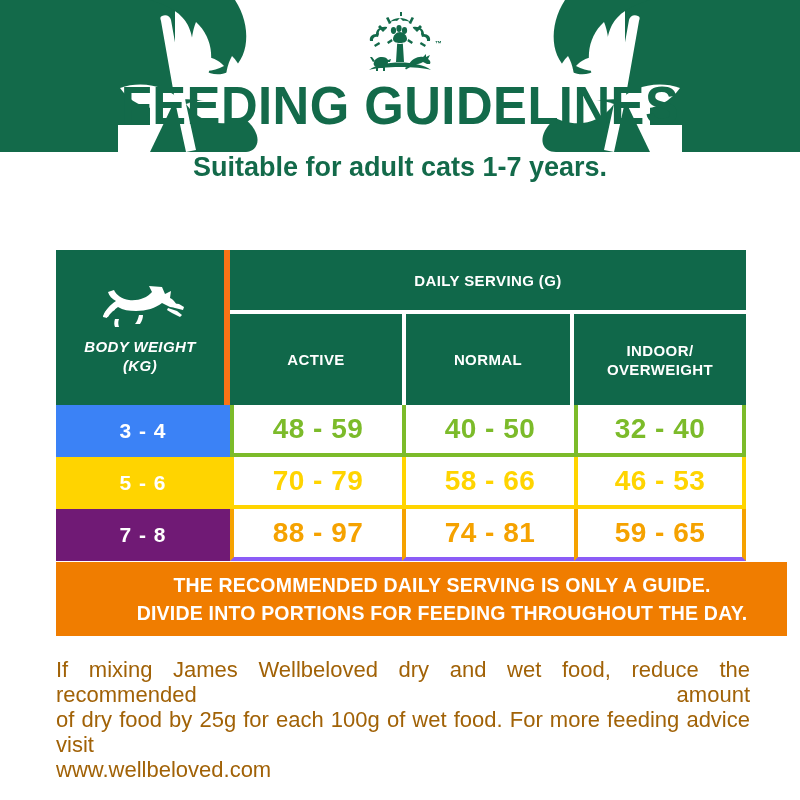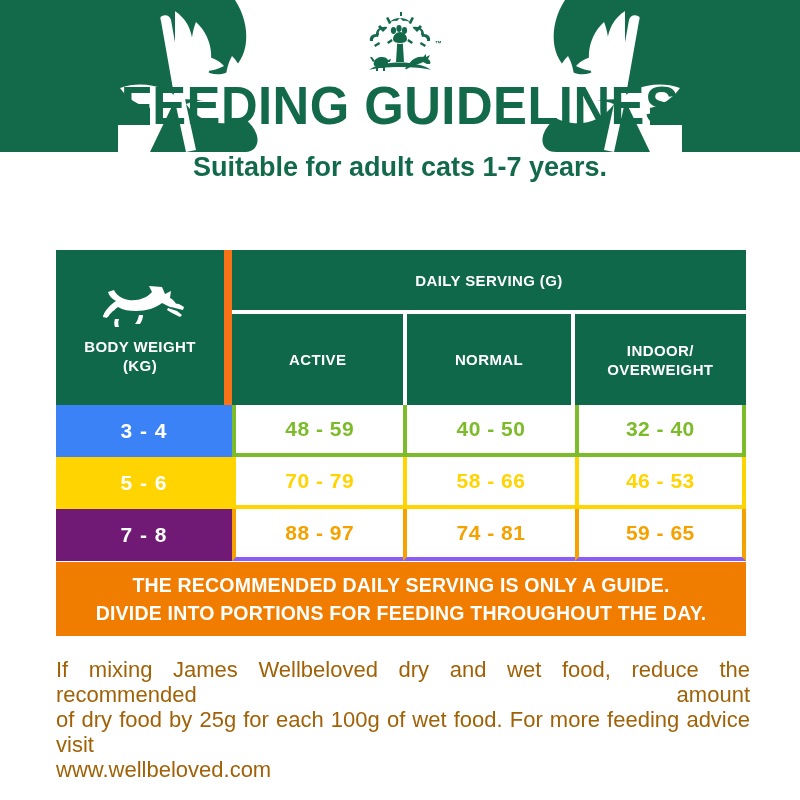--- a/index.html
+++ b/index.html
@@ -81,21 +81,22 @@
     text-align: center;
     vertical-align: middle;
     font-weight: 700;
     font-size: 15px;
     line-height: 19px;
     letter-spacing: 0.4px;
   }
   .hdr-weight {
     width: 168px;
     height: 155px;
-    border-right: 8px solid #f97316;
+    border-right: 6px solid #f97316;
+    font-style: italic;
   }
   .hdr-daily {
     height: 60px;
     border-bottom: 4px solid #ffffff;
     font-size: 15px;
   }
   .hdr-sub {
     height: 91px;
     font-size: 15px;
   }
@@ -115,21 +116,21 @@
     font-weight: 700;
     font-size: 21px;
     text-align: center;
     vertical-align: middle;
     height: 48px;
     letter-spacing: 1px;
   }
   .row-value {
     background: #ffffff;
     font-weight: 700;
-    font-size: 21px;
+    font-size: 28px;
     text-align: center;
     vertical-align: middle;
     height: 48px;
     letter-spacing: 0.5px;
   }
 
   
   .r0 .row-weight { background: #3b82f6; }
   .r1 .row-weight { background: #FFD400; }
   .r2 .row-weight { background: #701a75; }
@@ -150,20 +151,21 @@
     left: 56px;
     top: 562px;
     width: 690px;
     height: 74px;
     background: #F07D00;
     color: #ffffff;
     display: flex;
     flex-direction: column;
     align-items: center;
     justify-content: center;
+    padding-left: 41px;
   }
   .callout-line {
     font-weight: 700;
     font-size: 19.5px;
     line-height: 28px;
     letter-spacing: 0.2px;
     text-align: center;
     white-space: nowrap;
   }
 

